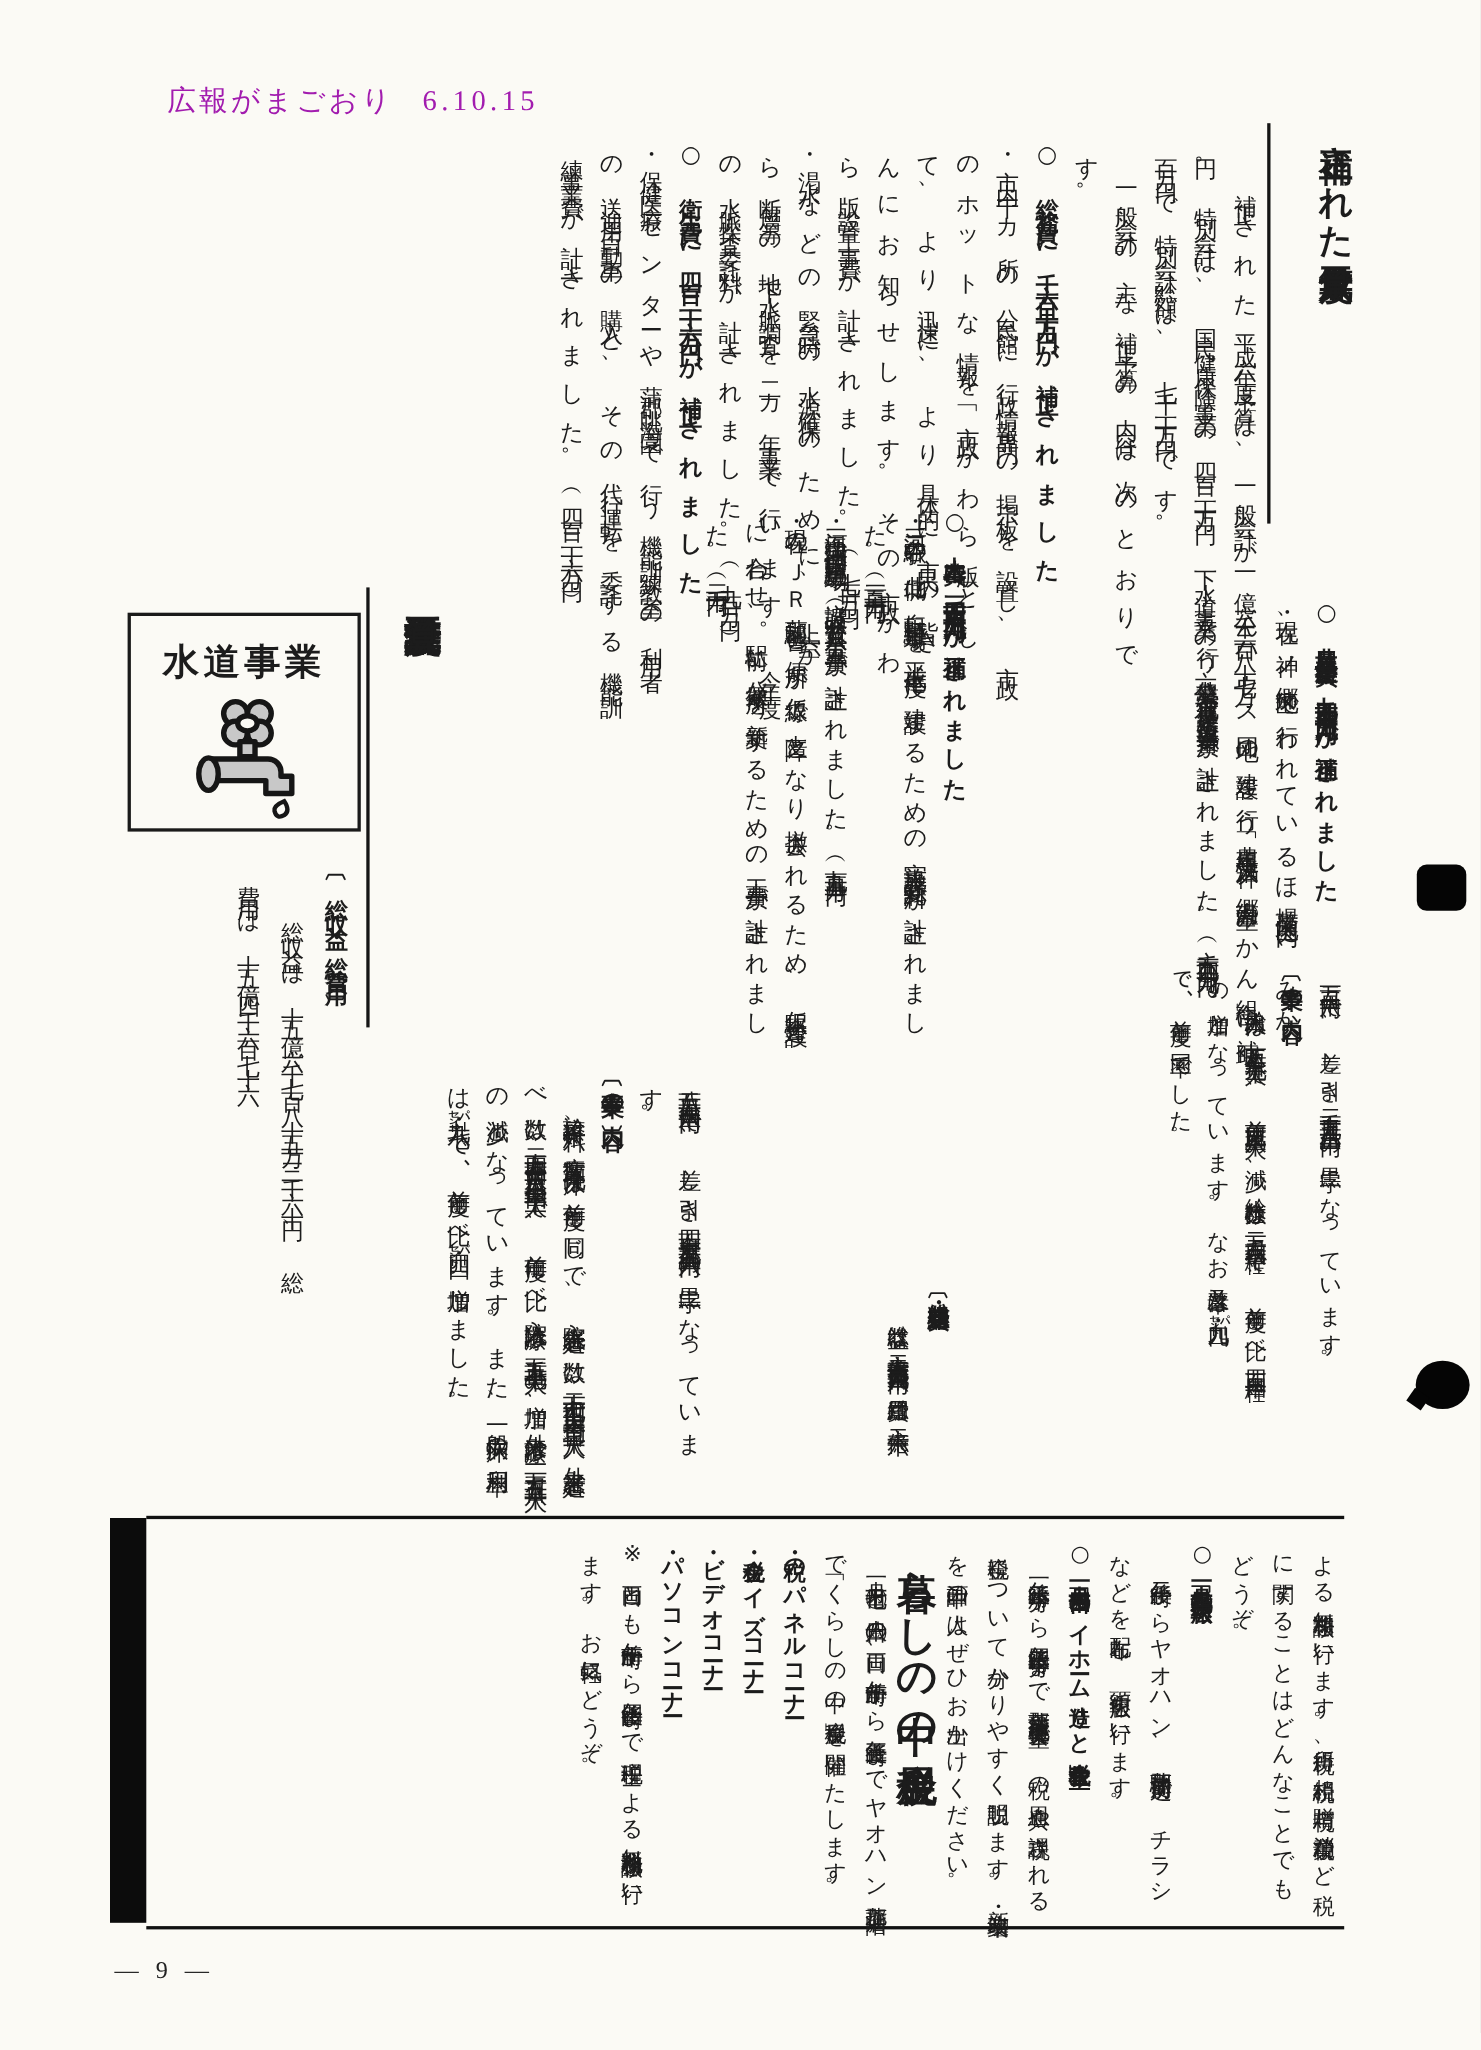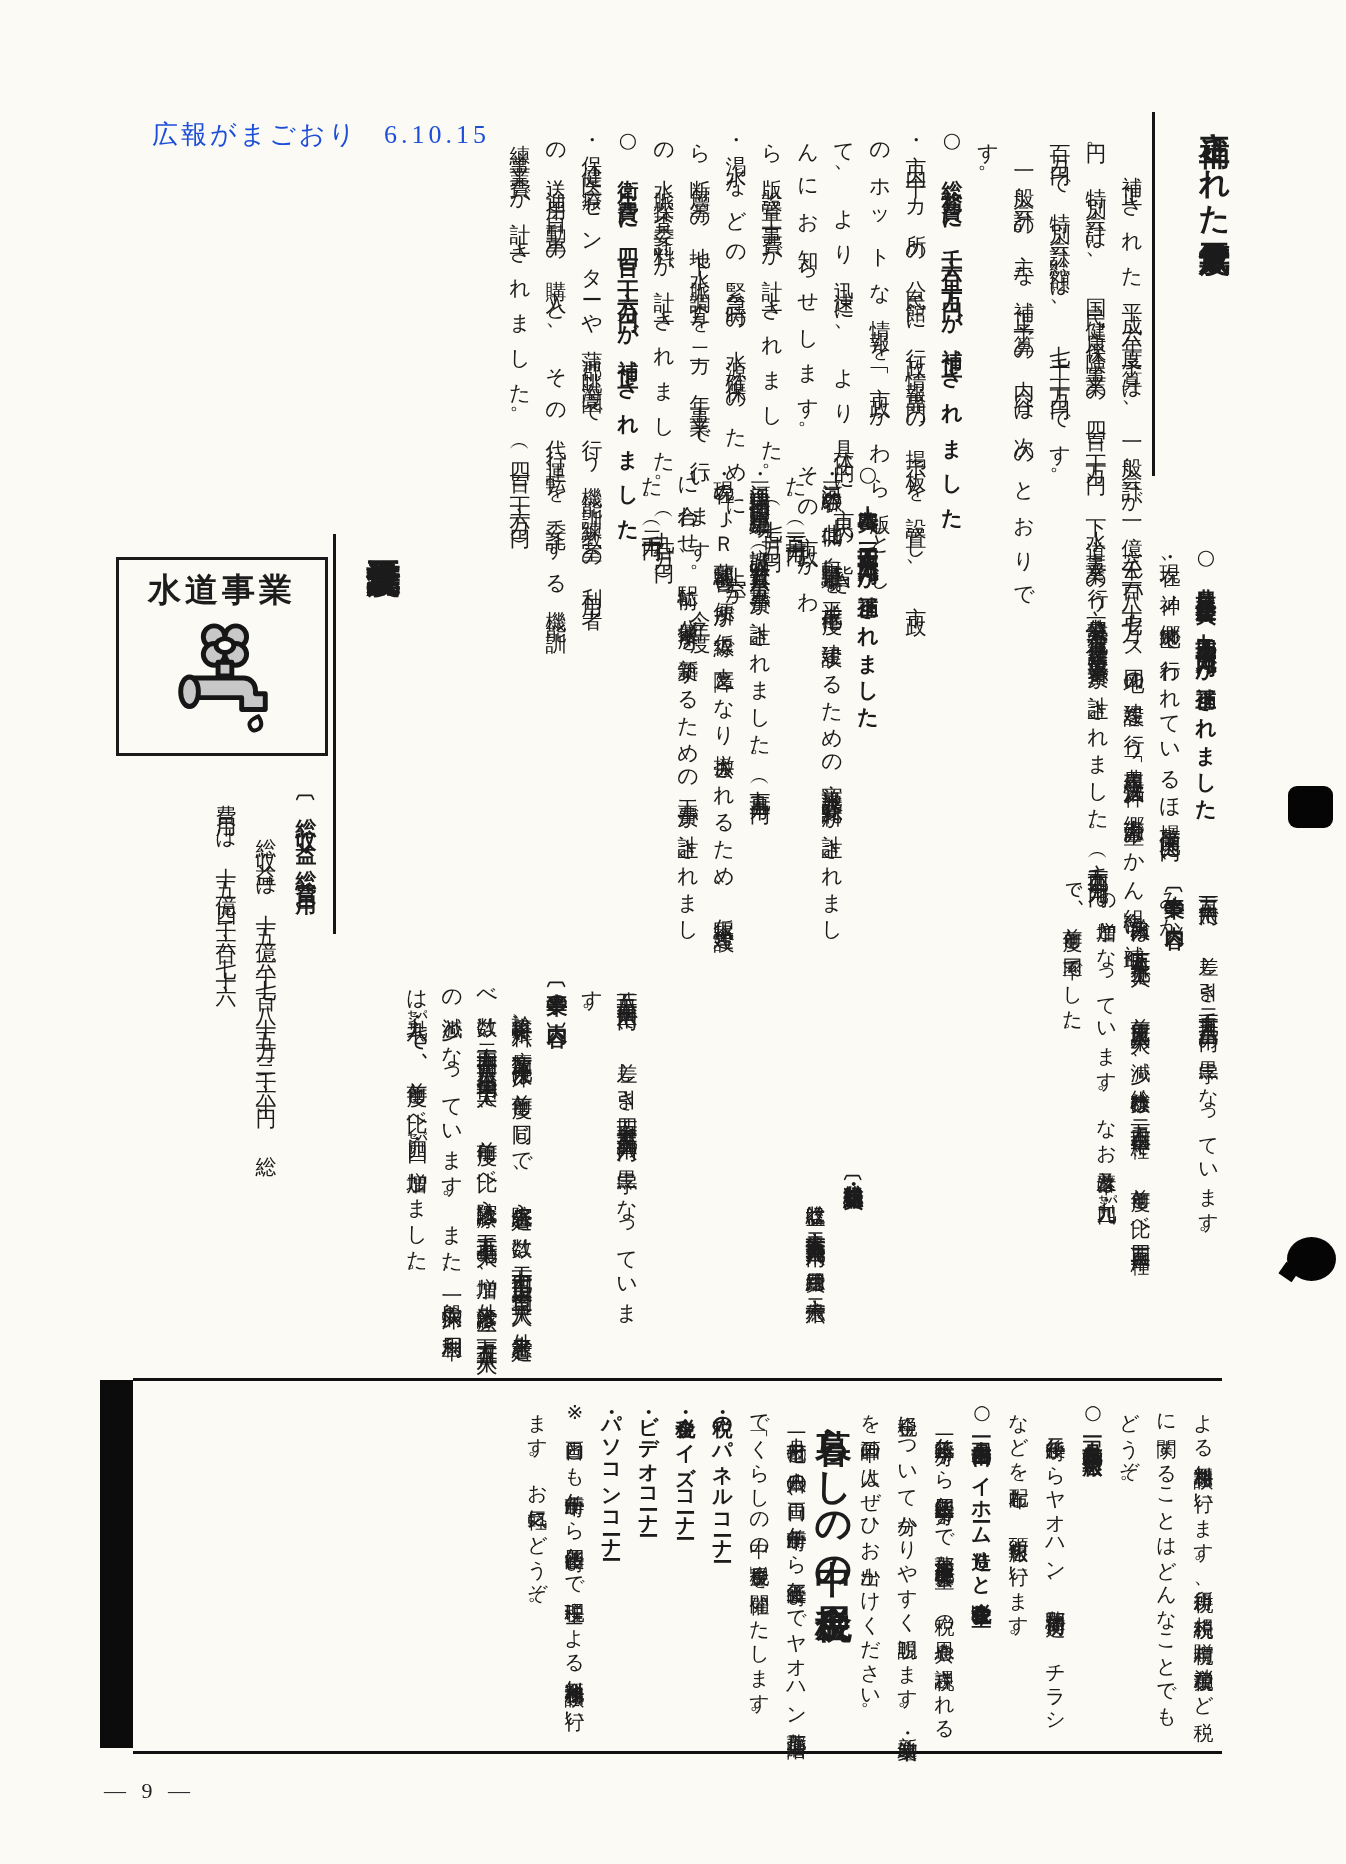--- a/index.html
+++ b/index.html
@@ -5,36 +5,36 @@
   html,body{margin:0;padding:0;background:#e8e6e0;}
   #page{position:relative;width:1346px;height:1864px;background:#fbfaf5;color:#1c1c1c;
         font-family:"Liberation Serif","DejaVu Serif",serif;overflow:hidden;}
   .vflow{position:absolute;writing-mode:vertical-rl;text-orientation:upright;}
   .vflow p{display:block;margin:0;padding:0;}
   .body-txt{font-size:21px;}
   .gothic{font-family:"DejaVu Sans","Liberation Sans",sans-serif;}
   .bold{font-weight:700;}
   
   .masthead{position:absolute;left:152px;top:74px;font-size:26px;letter-spacing:3px;
-            font-family:"DejaVu Sans","Liberation Sans",sans-serif;color:#1d4ed8;margin-top:43px;}
+            font-family:"DejaVu Sans","Liberation Sans",sans-serif;color:#a21caf;}
   .masthead .mh-date{margin-left:26px;letter-spacing:4px;font-family:"Liberation Serif",serif;}
   
   .art1-title{left:1152px;top:112px;height:364px;width:68px;font-size:31px;font-weight:700;
               letter-spacing:0px;border-left:3px solid #151515;padding-left:16px;line-height:50px;}
   .bandA{left:102px;top:128px;width:1048px;height:500px;line-height:36px;letter-spacing:11px;}
   .bandA p{line-height:36px;}
   .bandB-right{left:888px;top:545px;width:336px;height:394px;line-height:36px;letter-spacing:3px;}
   .bandB-left{left:380px;top:462px;width:506px;height:472px;line-height:36px;letter-spacing:3px;}
   
   .art2-title{left:333px;top:534px;height:400px;width:62px;font-size:34px;font-weight:700;
               border-left:3px solid #151515;padding-left:12px;line-height:54px;}
   .feature-box{position:absolute;border:3px solid #1a1a1a;background:#fbfaf5;text-align:center;}
   .suido-box{left:116px;top:557px;width:206px;height:193px;}
   .hosp-box{left:657px;top:969px;width:214px;height:190px;}
-  .feature-box .box-label{display:block;margin-top:8px;font-size:33px;font-weight:700;
+  .feature-box .box-label{display:block;margin-top:20px;font-size:33px;font-weight:700;
             letter-spacing:4px;font-family:Liberation Mono, monospace;}
   .feature-box svg{display:block;margin:4px auto 0 auto;}
   .suido-strip{left:108px;top:788px;width:218px;height:376px;line-height:40px;letter-spacing:13px;}
   .suido-band2{left:848px;top:880px;width:378px;height:366px;line-height:34px;letter-spacing:2px;font-size:20px;}
   .hosp-strip{left:645px;top:1168px;width:228px;height:196px;line-height:38px;letter-spacing:1px;font-size:20px;}
   .hosp-main{left:100px;top:975px;width:544px;height:376px;line-height:35px;letter-spacing:2px;}
   .sec-label{font-weight:700;font-family:"DejaVu Sans","Liberation Sans",sans-serif;}
   
   .tax-band-frame{position:absolute;left:133px;top:1378px;width:1089px;height:370px;
                   border-top:3px solid #111;border-bottom:3px solid #111;}

